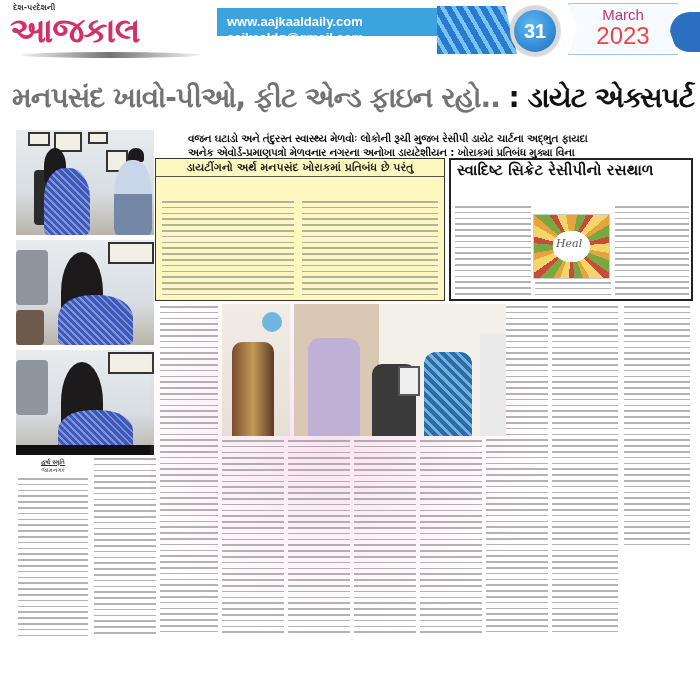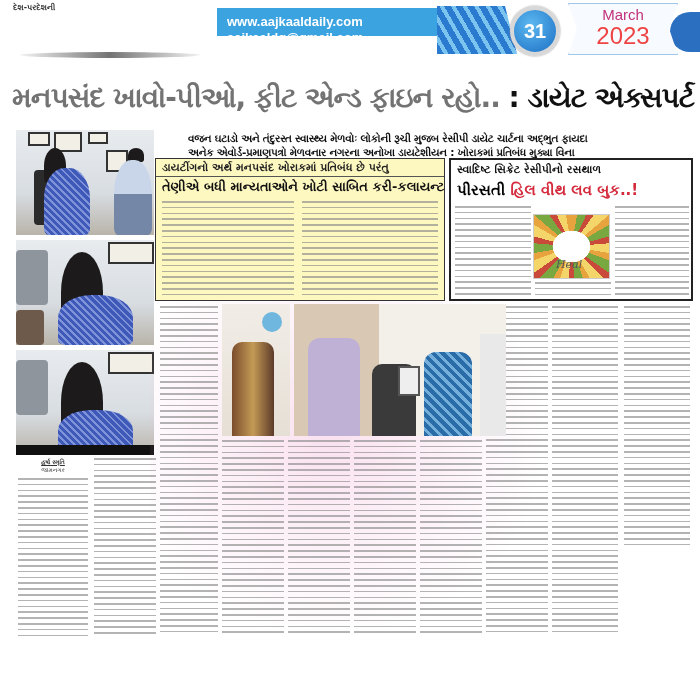--- a/index.html
+++ b/index.html
@@ -33,43 +33,44 @@
   .photo .frame { position: absolute; border: 2px solid #333; background: #f2f0e6; }
   .photo .chair { position: absolute; background: #2b2b2b; border-radius: 4px; }
 
   .byline { position: absolute; left: 18px; top: 458px; width: 70px; text-align: center; font-size: 6px; color: #333; }
   .byline .name { text-decoration: underline; font-weight: bold; }
 
   
   .subhead { position: absolute; left: 188px; top: 131px; width: 505px; font-size: 10.5px; font-weight: bold; line-height: 14px; color: #111; white-space: nowrap; letter-spacing: -0.3px; }
 
   .box-left { position: absolute; left: 155px; top: 158px; width: 290px; height: 143px; background: #fdf7c0; border: 1.5px solid #333; }
-  .box-left .hd1 { font-size: 11px; line-height: 17px; padding: 0 6px; white-space: nowrap; color: #222; border-bottom: 1px solid #555; font-weight: bold; }
+  .box-left .hd1 { font-size: 11px; line-height: 17px; padding: 0 6px; white-space: nowrap; color: #222; border-bottom: 1px solid #555; font-weight: bold; text-align: center; }
   .box-left .hd2 { font-size: 13px; line-height: 20px; padding: 0 6px; white-space: nowrap; color: #111; font-weight: bold; }
 
   .box-right { position: absolute; left: 449px; top: 158px; width: 244px; height: 143px; background: #fff; border: 2px solid #222; }
-  .box-right .hd1 { font-size: 11px; font-weight: bold; line-height: 20px; padding: 0 6px; white-space: nowrap; color: #111; }
+  .box-right .hd1 { font-size: 15px; font-weight: bold; line-height: 20px; padding: 0 6px; white-space: nowrap; color: #111; }
   .box-right .hd2 { font-size: 15px; font-weight: bold; line-height: 20px; padding: 0 6px; white-space: nowrap; }
   .box-right .hd2 .pink { color: #d42a3c; }
 
   .book { position: absolute; left: 533px; top: 214px; width: 77px; height: 65px; background: radial-gradient(ellipse at center, #ffffff 35%, transparent 36%), repeating-conic-gradient(#e7a33d 0 10deg, #79a840 10deg 25deg, #c94a3a 25deg 35deg, #f3d56a 35deg 50deg); border: 1px solid #ccc; }
-  .book .label { position: absolute; left: 22px; top: 22px; font-size: 11px; color: #555; font-style: italic; font-family: "DejaVu Serif", serif; margin-top: 21px; }
+  .book .label { position: absolute; left: 22px; top: 22px; font-size: 11px; color: #555; font-style: italic; font-family: "DejaVu Serif", serif; }
 
   
   .txt { position: absolute; background-image: repeating-linear-gradient(180deg, #8b8b8b 0 1.6px, transparent 1.6px 5.8px); opacity: 0.65; }
 
   
   .award-photo { position: absolute; overflow: hidden; background: #e8e2dc; }
   .pink-bg { position: absolute; left: 150px; top: 300px; width: 400px; height: 340px; background: radial-gradient(ellipse at 45% 40%, rgba(240,170,210,0.35), transparent 70%); }
 </style>
 </head>
 <body>
 
 <div class="masthead">
   <div class="mh-tagline">દેશ-પરદેશની</div>
+  <div class="mh-logo">આજકાલ</div>
   <div class="mh-logo-shadow"></div>
   <div class="mh-contact">
     <div>www.aajkaaldaily.com</div>
     <div>aajkaaldg@gmail.com</div>
   </div>
   <div class="mh-stripes"></div>
   <div class="mh-endcap"></div>
   <div class="mh-month-box">
     <div class="mh-month">March</div>
     <div class="mh-year">2023</div>
@@ -119,30 +120,26 @@
 
 <div class="subhead">
   <div>વજન ઘટાડો અને તંદુરસ્ત સ્વાસ્થ્ય મેળવોઃ લોકોની રૂચી મુજબ રેસીપી ડાયેટ ચાર્ટના અદ્ભુત ફાયદા</div>
   <div>અનેક એવોર્ડ-પ્રમાણપત્રો મેળવનાર નગરના અનોખા ડાયટેશીયન : ખોરાકમાં પ્રતિબંધ મુક્યા વિના</div>
 </div>
 
 <div class="pink-bg"></div>
 
 <div class="box-left">
   <div class="hd1">ડાયટીંગનો અર્થ મનપસંદ ખોરાકમાં પ્રતિબંધ છે પરંતુ</div>
-  <div class="hd2">તેણીએ બધી માન્યતાઓને ખોટી સાબિત કરી-કલાયન્ટ</div>
   <div class="txt" style="left:6px;top:42px;width:132px;height:96px;position:absolute;"></div>
   <div class="txt" style="left:146px;top:42px;width:136px;height:96px;position:absolute;"></div>
 </div>
 
 <div class="box-right">
   <div class="hd1">સ્વાદિષ્ટ સિક્રેટ રેસીપીનો રસથાળ</div>
-  <div class="hd2">
-    <span>પીરસતી </span><span class="pink">હિલ વીથ લવ બુક..!</span>
-  </div>
   <div class="txt" style="left:4px;top:46px;width:76px;height:92px;position:absolute;"></div>
   <div class="txt" style="left:164px;top:46px;width:74px;height:92px;position:absolute;"></div>
   <div class="txt" style="left:84px;top:122px;width:76px;height:16px;position:absolute;"></div>
 </div>
 <div class="book">
   <span class="label">Heal</span>
 </div>
 
 <div class="txt" style="left:18px;top:478px;width:70px;height:158px;"></div>
 <div class="txt" style="left:94px;top:458px;width:62px;height:178px;"></div>

